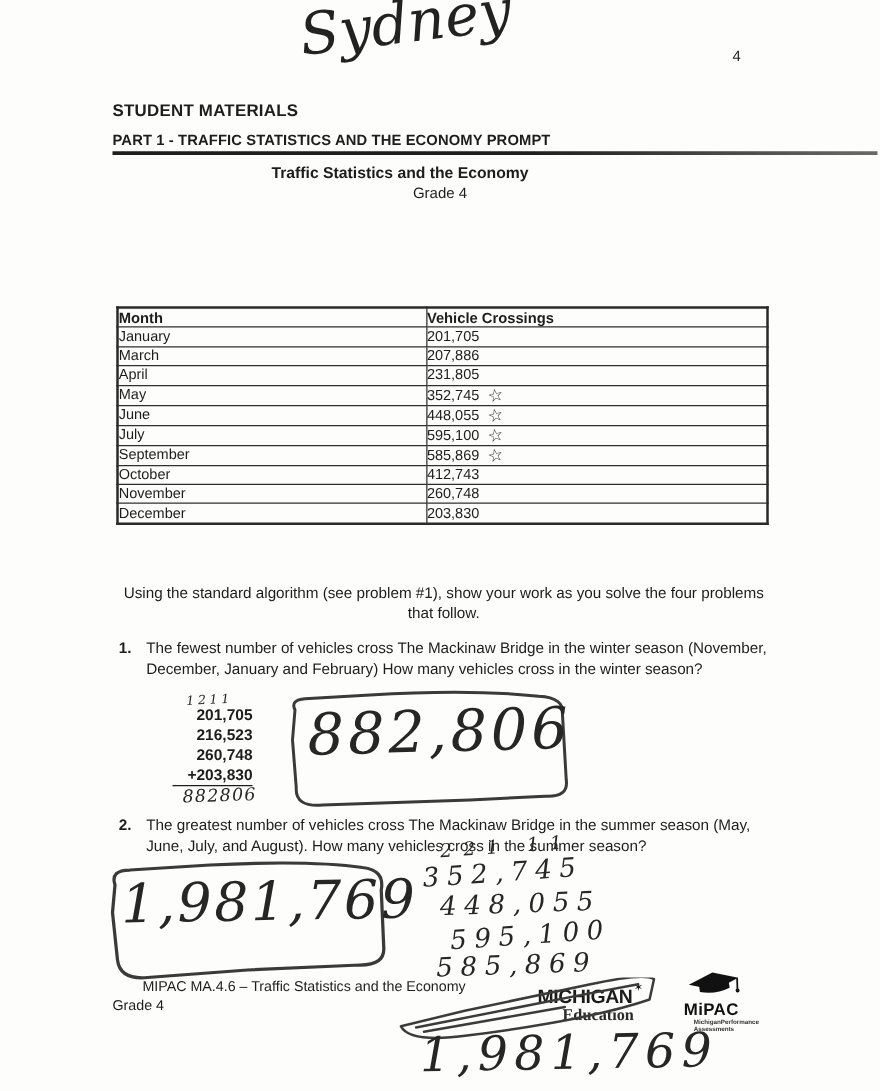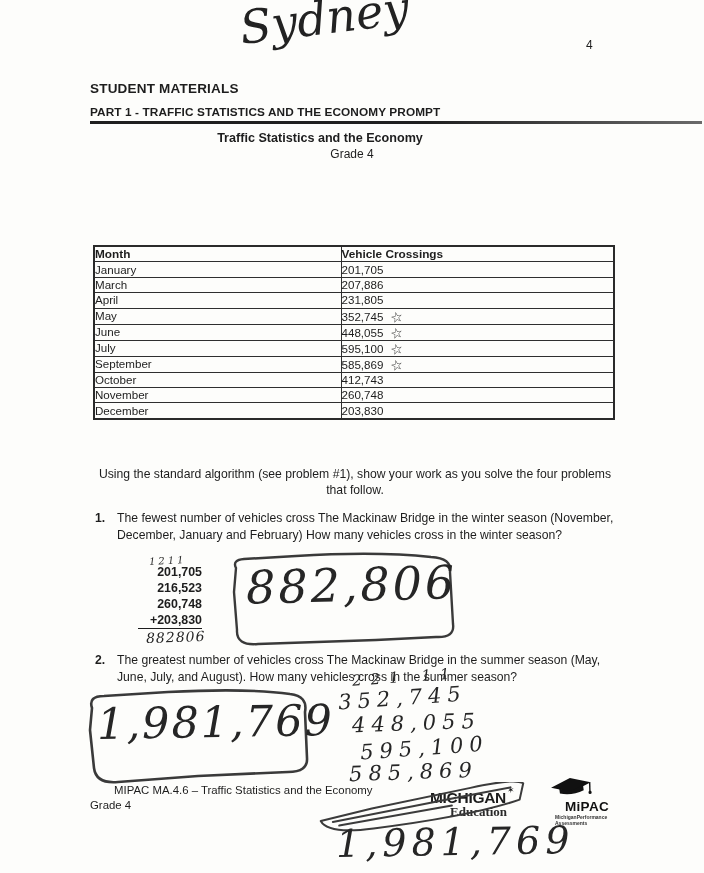--- a/index.html
+++ b/index.html
@@ -53,21 +53,21 @@
   .sum2{left:336px;top:820px;font-size:38px;letter-spacing:5px;transform:rotate(-1deg);z-index:4;}
   .cigar{left:312px;top:782px;z-index:3;}
   
   .foot1{left:90px;top:784px;font-size:11.4px;margin-left:24px;}
   .foot2{left:90px;top:799px;font-size:11.4px;}
   .mich-logo{left:430px;top:789px;z-index:2;width:110px;}
   .mich-name{font-size:15.5px;font-weight:bold;letter-spacing:-.3px;color:#1b1b1b;font-family:"Liberation Sans",sans-serif;}
   .mich-star{position:absolute;left:77px;top:-4px;font-size:9px;color:#1b1b1b;}
   .mich-sub{margin-left:20px;margin-top:-3px;font-size:13px;font-weight:bold;color:#2a2a2a;font-family:"Liberation Serif",serif;}
   .mipac-logo{left:547px;top:775px;z-index:2;width:70px;text-align:left;}
-  .mipac-name{font-size:13.5px;font-weight:bold;color:#111;margin-top:-2px;margin-left:18px;letter-spacing:.3px;}
+  .mipac-name{font-size:13.5px;font-weight:bold;color:#111;margin-top:-2px;margin-left:0;letter-spacing:.3px;}
   .mipac-sub{font-size:5px;color:#333;line-height:6px;margin-left:8px;font-weight:bold;}
 </style>
 </head>
 <body>
 
 <div class="page">
 
   <svg class="abs sig-svg" width="250" height="80">
     <text x="14" y="48" font-size="46" font-style="italic" font-family="DejaVu Serif, serif" fill="#222222" transform="rotate(-7 14 48)">Sydney</text>
   </svg>

